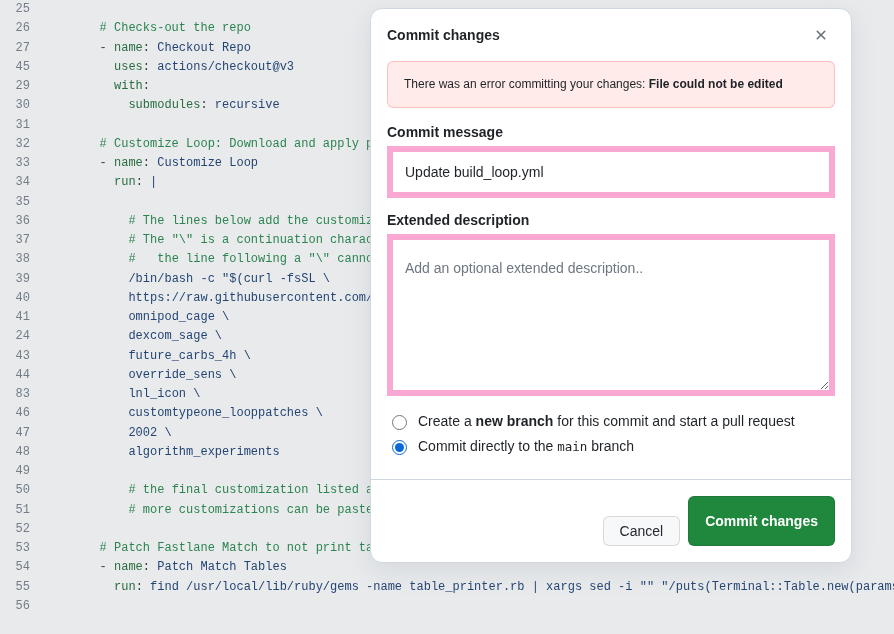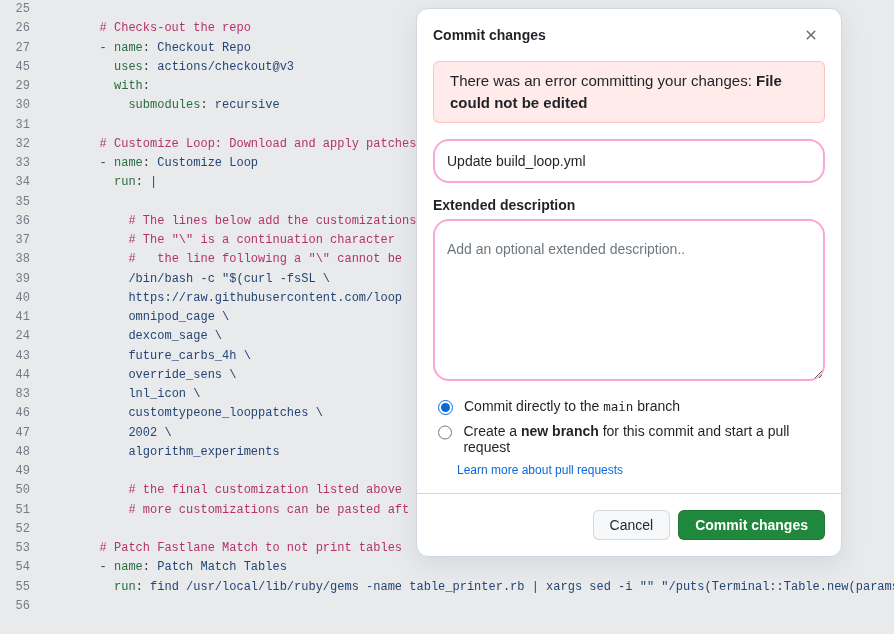--- a/index.html
+++ b/index.html
@@ -28,35 +28,35 @@
     user-select: none;
     flex-shrink: 0;
   }
   .gutter div { height: 19.25px; }
   .code {
     flex: 1;
     white-space: pre;
     overflow: hidden;
   }
   .code-line { height: 19.25px; display: block; }
-  .tok-comment { color: #be185d; }
+  .tok-comment { color: #15803d; }
   .tok-key     { color: #116329; }
   .tok-string  { color: #0a3069; }
   .tok-plain   { color: #24292f; }
 
   .overlay {
     position: absolute;
     top: 0; left: 0; right: 0; bottom: 0;
     background: rgba(140,149,159,0.2);
   }
   .dialog {
     position: absolute;
     top: 8px;
-    right: 52px;
-    width: 426px;
+    right: 42px;
+    width: 482px;
     background: #ffffff;
     border: 1px solid #d0d7de;
     border-radius: 12px;
     box-shadow: 0 8px 24px rgba(140,149,159,0.2);
   }
   .dialog-header {
     display: flex;
     align-items: center;
     justify-content: space-between;
     padding: 12px 16px 4px 16px;
@@ -71,38 +71,38 @@
     display: flex; align-items: center; justify-content: center;
     color: #656d76;
     border: none; background: transparent; cursor: pointer;
     border-radius: 6px;
   }
   .dialog-body { padding: 8px 16px 16px 16px; }
   .error-banner {
     background: #ffebe9;
     border: 1px solid rgba(255,129,130,0.4);
     border-radius: 6px;
-    padding: 8px 16px;
-    color: #1f2328;
-    font-size: 15px;
+    padding: 14px 16px;
+    color: #1f2328;
+    font-size: 12px;
     line-height: 1.45;
     margin-bottom: 16px;
   }
   .error-banner .bold { font-weight: 600; }
   .field-label {
     font-size: 14px;
     font-weight: 600;
     color: #1f2328;
     margin-bottom: 6px;
     display: block;
   }
   .text-input, .textarea {
     width: 100%;
-    border: 2px solid #f9a8d4;
-    border-radius: 16px;
+    border: 6px solid #f9a8d4;
+    border-radius: 0;
     background: #ffffff;
     font-size: 14px;
     color: #1f2328;
     padding: 20px 12px;
     font-family: inherit;
   }
   .text-input { height: 32px; }
   .textarea {
     height: 162px;
     resize: both;
@@ -145,20 +145,21 @@
     font-weight: 500;
     padding: 6px 16px;
     border-radius: 6px;
     cursor: pointer;
     border: 1px solid;
   }
   .btn-default {
     background: #f6f8fa;
     border-color: rgba(31,35,40,0.15);
     color: #24292f;
+    margin-top: 20px;
   }
   .btn-primary {
     background: #1f883d;
     border-color: rgba(31,35,40,0.15);
     color: #ffffff;
     font-weight: 600;
   }
 </style>
 </head>
 <body>
@@ -212,39 +213,39 @@
         </svg>
     </button>
   </div>
 
   <div class="dialog-body">
     <div class="error-banner">
       <span>There was an error committing your changes: </span><span class="bold">File could not be edited</span>
     </div>
 
     <div class="commit-msg-wrap">
+      <label class="field-label">Commit message</label>
       <input class="text-input" type="text" value="Update build_loop.yml" style="">
     </div>
 
     <label class="field-label">Extended description</label>
     <textarea class="textarea" placeholder="Add an optional extended description.." style=""></textarea>
+
+    <label class="radio-row">
+      <input type="radio" name="commit-choice" style="">
+      <span>
+        <span>Create a </span><span class="strong">new branch</span><span> for this commit and start a pull request</span>
+      </span>
+    </label>
 
     <label class="radio-row">
       <input type="radio" name="commit-choice" checked="" style="">
       <span>
         <span>Commit directly to the </span><span class="mono">main</span><span> branch</span>
       </span>
     </label>
-
-    <label class="radio-row">
-      <input type="radio" name="commit-choice" style="">
-      <span>
-        <span>Create a </span><span class="strong">new branch</span><span> for this commit and start a pull request</span>
-      </span>
-    </label>
-    <a href="#" class="learn-link">Learn more about pull requests</a>
   </div>
 
   <div class="dialog-footer">
     <button class="btn btn-default">Cancel</button>
     <button class="btn btn-primary">Commit changes</button>
   </div>
 </div>
 
 </body></html>

